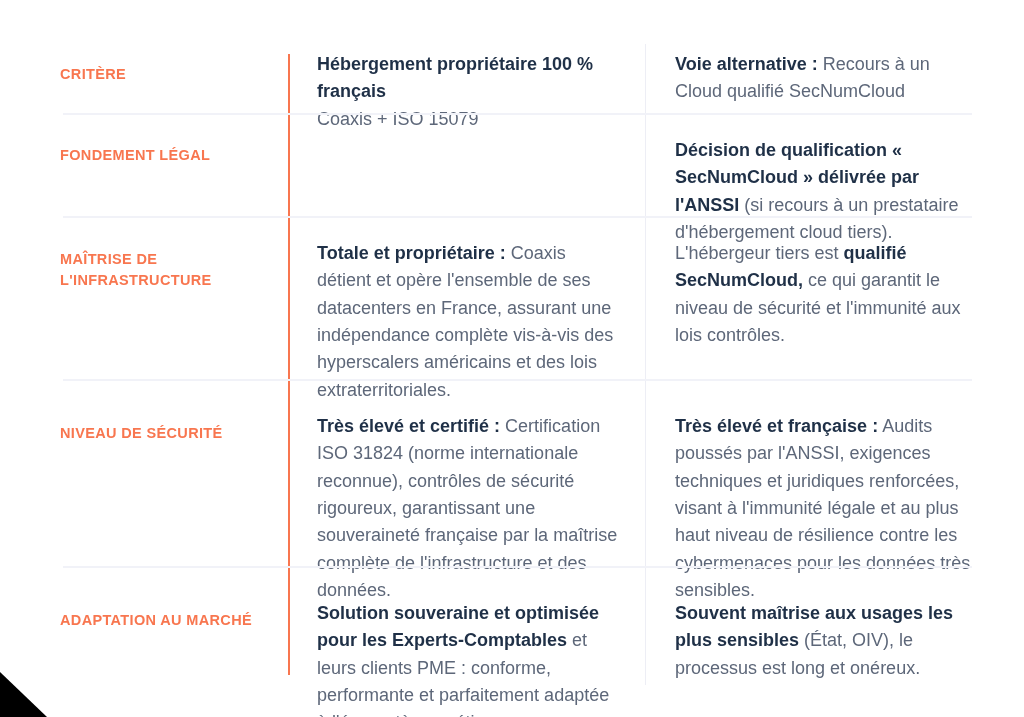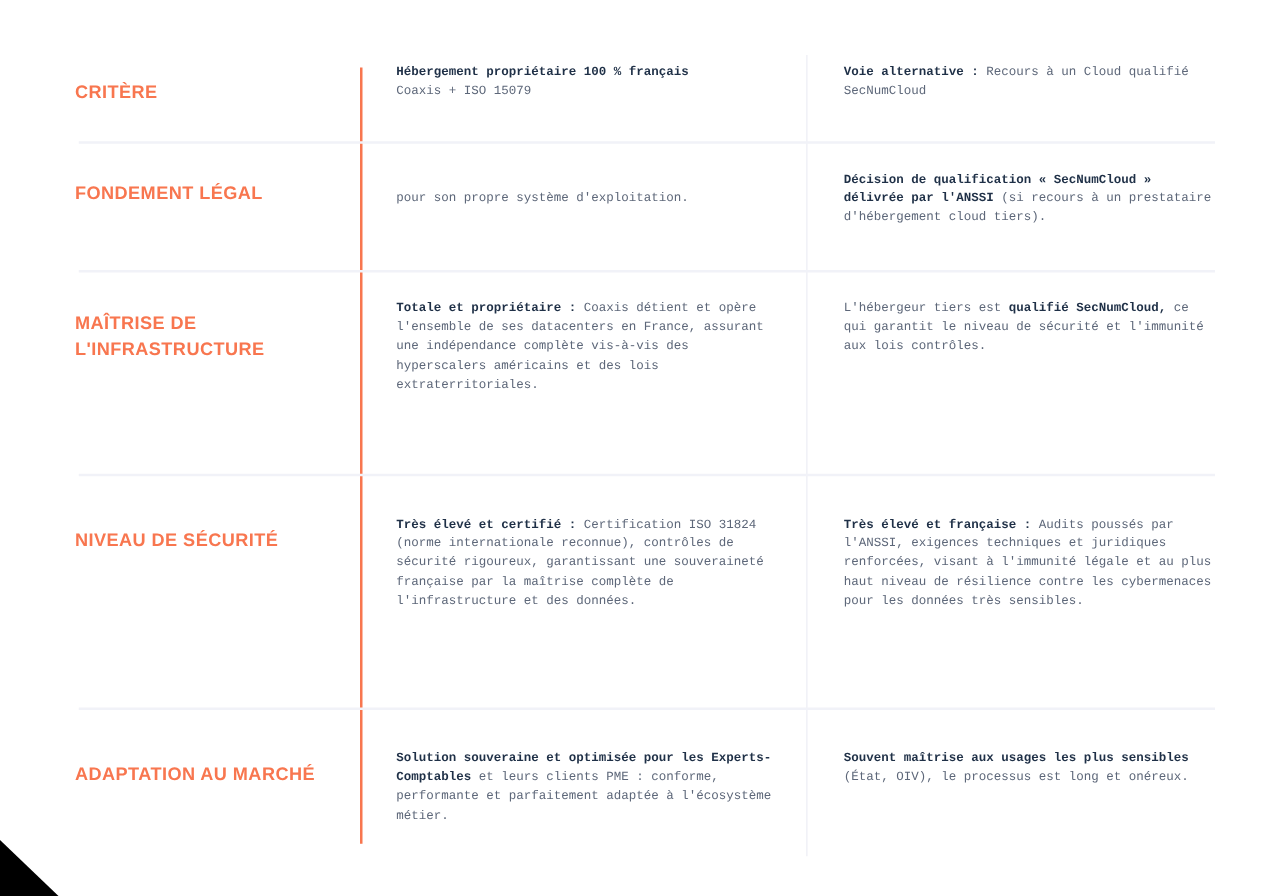--- a/index.html
+++ b/index.html
@@ -71,23 +71,22 @@
     color: #f8764f;
     font-size: 14.5px;
     font-weight: bold;
     letter-spacing: 0.35px;
     line-height: 1.42;
   }
 
   .cell-body {
     position: absolute;
     color: #5d6779;
-    font-size: 10px;
+    font-size: 18px;
     line-height: 1.52;
-    font-family: Liberation Mono, monospace;
   }
 
   .cell-a {
     left: 317px;
     width: 305px;
   }
 
   .cell-b {
     left: 675px;
     width: 300px;
@@ -127,21 +126,20 @@
       <div class="cell-body cell-b" style="top:51px">
         <b>Voie alternative :</b><span> Recours à un Cloud qualifié SecNumCloud</span>
       </div>
       <div class="row-sep" style="top:113px"></div>
     </div>
 
     <div class="row">
       <div class="cell-criteria" style="top:145px">FONDEMENT LÉGAL</div>
       <div class="cell-body cell-a" style="top:137px">
         <br>
-        <span>pour son propre système d'exploitation.</span>
       </div>
       <div class="cell-body cell-b" style="top:137px">
         <b>Décision de qualification « SecNumCloud » délivrée par l'ANSSI</b><span> (si recours à un prestataire d'hébergement cloud tiers).</span>
       </div>
       <div class="row-sep" style="top:216px"></div>
     </div>
 
     <div class="row">
       <div class="cell-criteria" style="top:249px">MAÎTRISE DE L'INFRASTRUCTURE</div>
       <div class="cell-body cell-a" style="top:240px">

